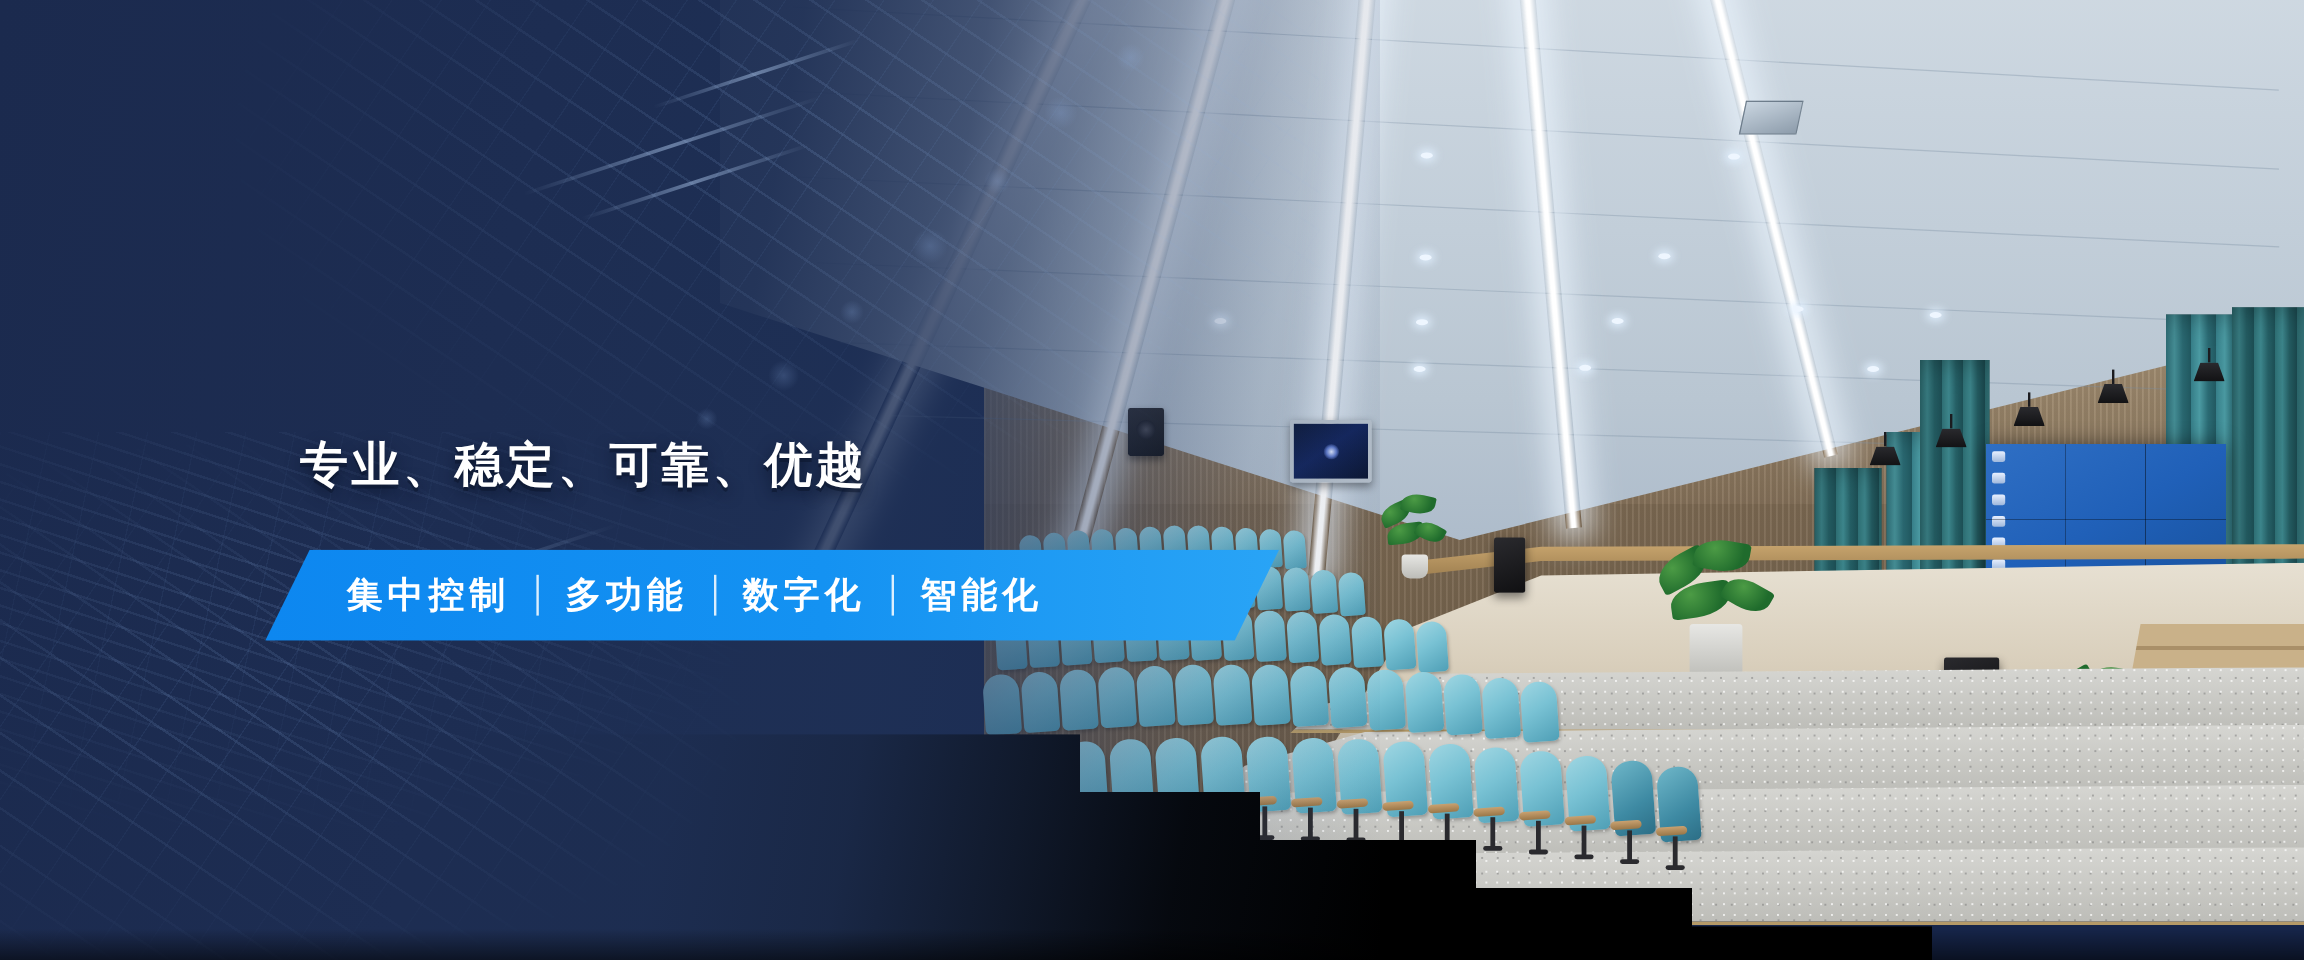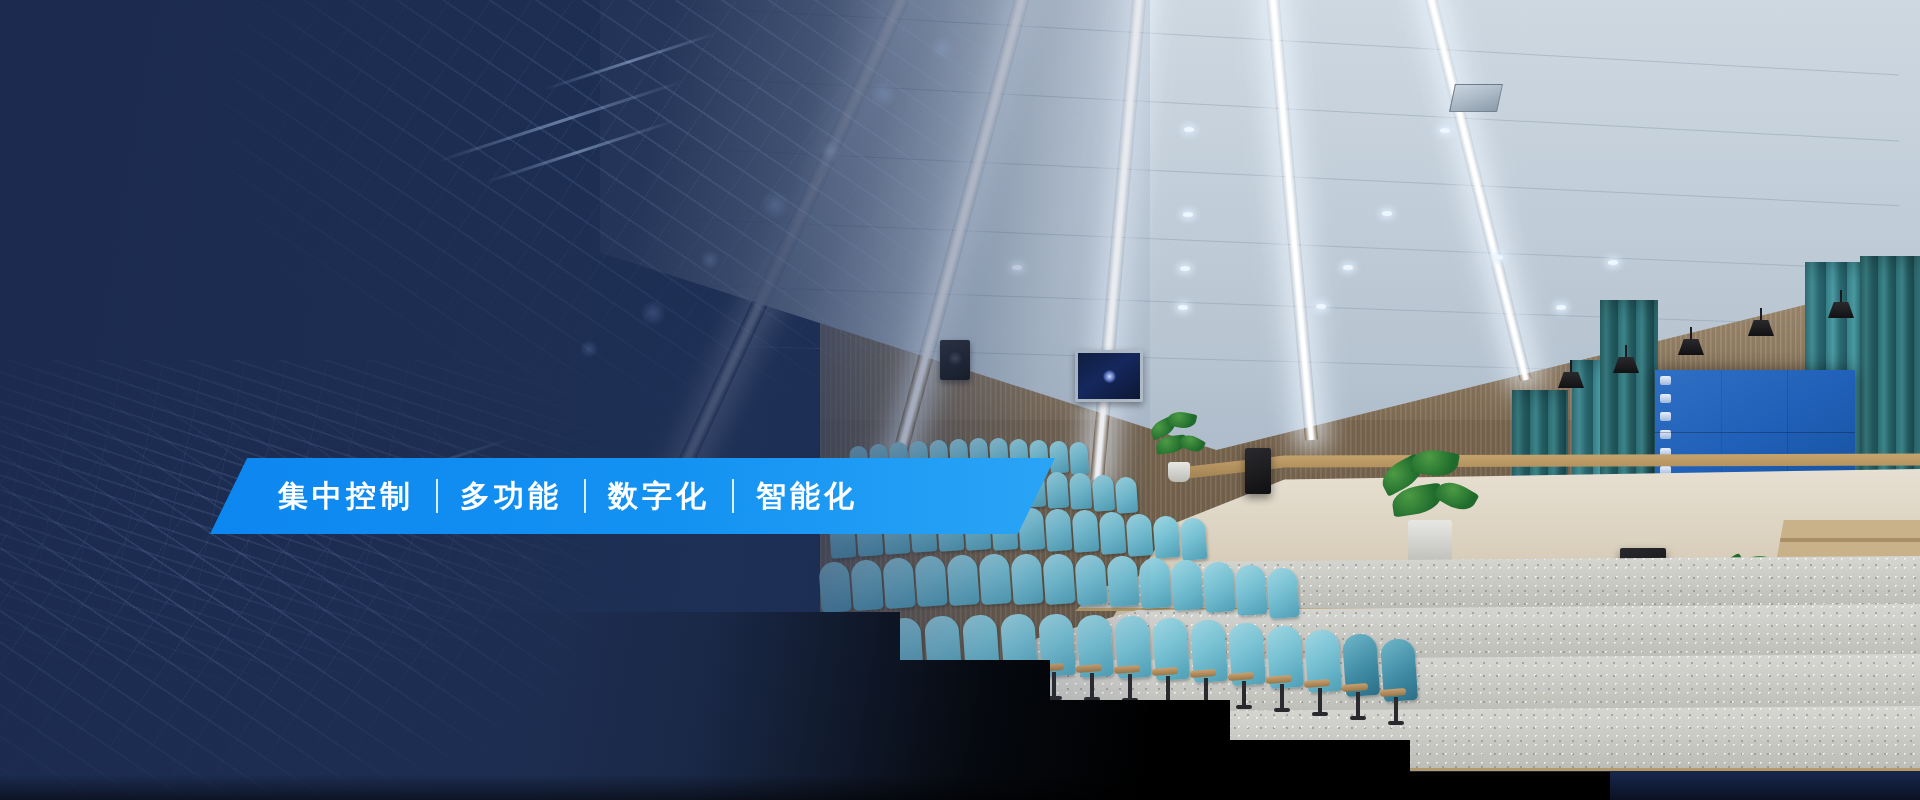--- a/index.html
+++ b/index.html
@@ -279,21 +279,21 @@
   .subhead{
     position:absolute;left:250px;top:368px;
     font-size:40px;font-weight:bold;color:#ffffff;
     letter-spacing:3px;line-height:1;
     text-shadow:0 3px 0 rgba(10,20,42,.5),0 5px 12px rgba(6,14,34,.7);
     white-space:nowrap;
   }
 
   
   .tagbar{
-    position:absolute;left:210px;top:458px;width:845px;height:76px;
+    position:absolute;left:221px;top:458px;width:845px;height:76px;
     background:linear-gradient(90deg,#0d87f0 0%,#1492f2 55%,#29a4f6 100%);
     clip-path:polygon(4.4% 0%,100% 0%,95.6% 100%,0% 100%);
     display:flex;align-items:center;
   }
   .tagitems{
     display:flex;align-items:center;
     margin-left:66px;
     color:#fff;font-size:30px;font-weight:bold;letter-spacing:4px;
     white-space:nowrap;
   }
@@ -589,20 +589,21 @@
   <div class="bokeh" style="left:930px;top:36px;width:24px;height:24px;"></div>
 
   <div class="streak" style="left:430px;top:120px;width:260px;"></div>
   <div class="streak" style="left:480px;top:150px;width:200px;"></div>
   <div class="streak" style="left:540px;top:60px;width:180px;"></div>
   <div class="streak" style="left:300px;top:470px;width:220px;opacity:.5;"></div>
 
   <div class="content">
 
 
+    <div class="subhead">专业、稳定、可靠、优越</div>
 
     <div class="tagbar">
       <div class="tagitems">
         <span class="tagtext">集中控制</span>
         <span class="tagsep"></span>
         <span class="tagtext">多功能</span>
         <span class="tagsep"></span>
         <span class="tagtext">数字化</span>
         <span class="tagsep"></span>
         <span class="tagtext">智能化</span>

